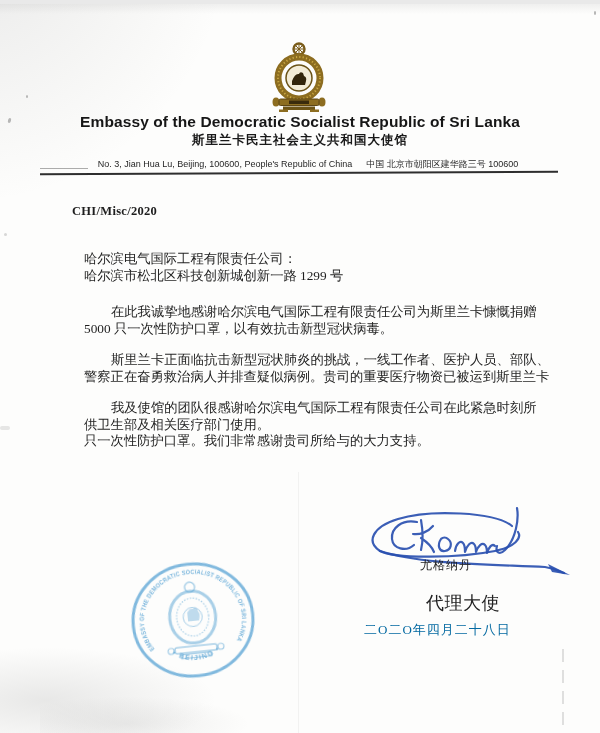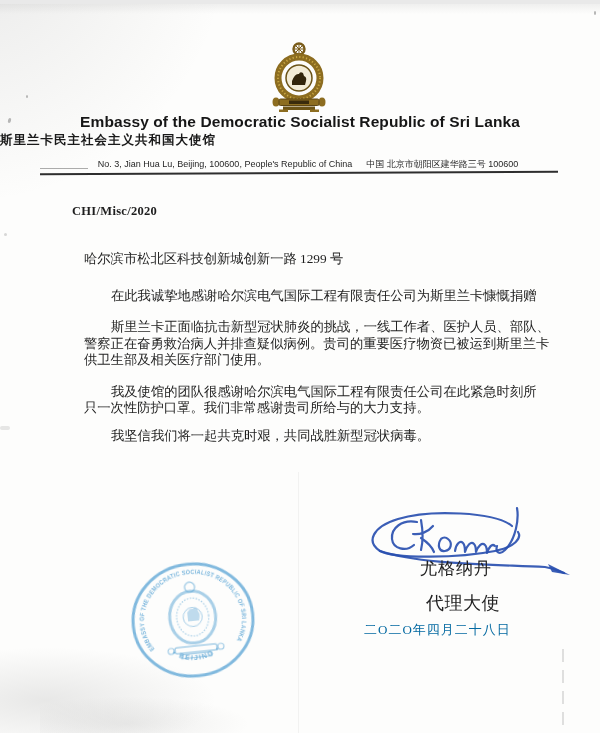--- a/index.html
+++ b/index.html
@@ -29,21 +29,21 @@
   .speck.s1{left:8px;top:114px;width:3px;height:5px;transform:rotate(18deg);}
   .speck.s2{left:26px;top:91px;width:2px;height:3px;}
   .speck.s3{left:4px;top:229px;width:3px;height:3px;opacity:.25;}
   .speck.s4{left:594px;top:7px;width:2px;height:4px;opacity:.5;}
   .speck.s5{left:0px;top:422px;width:10px;height:4px;border-radius:2px;opacity:.15;}
   
   .emblem{position:absolute;left:267px;top:36px;width:64px;height:72px;}
   .title-en{position:absolute;left:0;top:109px;width:100%;text-align:center;
     font-family:"Liberation Sans","DejaVu Sans",sans-serif;font-weight:700;
     font-size:15.5px;letter-spacing:.1px;color:#161616;}
-  .title-zh{position:absolute;left:0;top:128px;width:100%;
+  .title-zh{position:absolute;left:0;top:128px;width:100%;text-align:center;
     font-family:"Liberation Sans","DejaVu Sans",sans-serif;font-weight:700;
     font-size:12.5px;letter-spacing:1px;color:#1a1a1a;}
   .address{position:absolute;left:8px;top:154px;width:100%;text-align:center;
     font-family:"Liberation Sans","DejaVu Sans",sans-serif;font-size:9px;color:#262626;}
   .address .gap{display:inline-block;width:14px;}
   .rule{position:absolute;left:40px;top:168px;width:518px;height:2px;
     background:#2e2e2e;transform:rotate(-.25deg);}
   .rule-frag{position:absolute;left:40px;top:164px;width:48px;height:1px;background:#777;opacity:.6;}
   
   .ref{position:absolute;left:72px;top:200px;font-weight:700;font-size:12.5px;letter-spacing:.3px;text-align:right;}
@@ -51,21 +51,21 @@
   .body .line{white-space:nowrap;}
   .body .indent{padding-left:27px;}
   .body .m20{margin-top:20px;}
   .body .m15{margin-top:15px;}
   .body .m11{margin-top:11px;}
   
   .sig-svg{position:absolute;left:360px;top:496px;width:215px;height:80px;}
   .sig-svg path{stroke:var(--ink-blue,#2a50b0);fill:none;stroke-width:2.2;
     stroke-linecap:round;stroke-linejoin:round;opacity:.92;}
   .sig-svg .arrowhead{fill:var(--ink-blue,#2a50b0);stroke:none;opacity:.92;}
-  .sig-name{position:absolute;left:420px;top:553px;font-size:17px;letter-spacing:1px;color:#222;}
+  .sig-name{position:absolute;left:420px;top:553px;font-size:12px;letter-spacing:1px;color:#222;}
   .sig-title{position:absolute;left:426px;top:587px;font-size:18px;letter-spacing:.5px;color:#222;}
   .sig-date{position:absolute;left:364px;top:617px;font-size:13px;letter-spacing:1px;color:#0369a1;}
   
   .stamp-svg{position:absolute;left:128px;top:556px;width:130px;height:120px;
     transform:rotate(-6deg);opacity:.88;filter:blur(.3px);}
   .stamp-svg .ring{stroke:var(--stamp-blue,#4e9ed2);fill:none;}
   .stamp-svg text{fill:var(--stamp-blue,#4e9ed2);
     font-family:"Liberation Sans","DejaVu Sans",sans-serif;font-weight:700;}
   .stamp-svg .em{stroke:var(--stamp-blue,#4e9ed2);fill:none;opacity:.55;}
   .stamp-svg .em-fill{fill:var(--stamp-blue,#4e9ed2);opacity:.4;stroke:none;}
@@ -107,32 +107,33 @@
   <div class="title-zh">斯里兰卡民主社会主义共和国大使馆</div>
   <div class="address">
     <span>No. 3, Jian Hua Lu, Beijing, 100600, People's Republic of China</span><span class="gap"></span><span>中国 北京市朝阳区建华路三号 100600</span>
   </div>
   <div class="rule-frag"></div>
   <div class="rule"></div>
 
   <div class="ref">CHI/Misc/2020</div>
 
   <div class="body">
+    <div class="line">哈尔滨电气国际工程有限责任公司：</div>
     <div class="line">哈尔滨市松北区科技创新城创新一路 1299 号</div>
 
     <div class="line indent m20">在此我诚挚地感谢哈尔滨电气国际工程有限责任公司为斯里兰卡慷慨捐赠</div>
+    <div class="line">5000 只一次性防护口罩，以有效抗击新型冠状病毒。</div>
 
     <div class="line indent m15">斯里兰卡正面临抗击新型冠状肺炎的挑战，一线工作者、医护人员、部队、</div>
     <div class="line">警察正在奋勇救治病人并排查疑似病例。贵司的重要医疗物资已被运到斯里兰卡</div>
+    <div class="line indent m15">我及使馆的团队很感谢哈尔滨电气国际工程有限责任公司在此紧急时刻所</div>
+
     <div class="line">供卫生部及相关医疗部门使用。</div>
-
-    <div class="line indent m15">我及使馆的团队很感谢哈尔滨电气国际工程有限责任公司在此紧急时刻所</div>
     <div class="line">只一次性防护口罩。我们非常感谢贵司所给与的大力支持。</div>
 
-    <div class="line indent m11">我坚信我们将一起共克时艰，共同战胜新型冠状病毒。</div>
   </div>
 
   <svg class="sig-svg" viewBox="0 0 215 80">
     <path d="M152 26 C135 12 70 9 38 19 C12 27 6 42 20 51 C34 59 100 58 135 51 C155 47 162 38 158 32"></path>
     <path d="M157 8 C159 19 156 39 145 50 C140 55 135 53 137 46"></path>
     <path d="M57 22 C42 19 31 28 32 39 C33 49 46 52 54 45"></path>
     <path d="M61 20 C63 31 63 42 61 50 M53 34 C60 35 68 32 73 26 M61 38 C67 42 72 47 74 52"></path>
     <path d="M81 39 C77 45 79 52 85 51 C91 50 93 43 88 39 C86 37 83 37 81 39"></path>
     <path d="M95 51 C96 44 100 40 103 43 C105 45 105 49 105 52 C107 45 111 41 114 44 C116 46 116 50 116 52 C118 46 122 42 125 45 C127 47 127 50 127 53 C129 47 132 43 135 46"></path>
     <path d="M20 51 C60 64 120 64 185 67 C192 68 198 70 204 73"></path>

